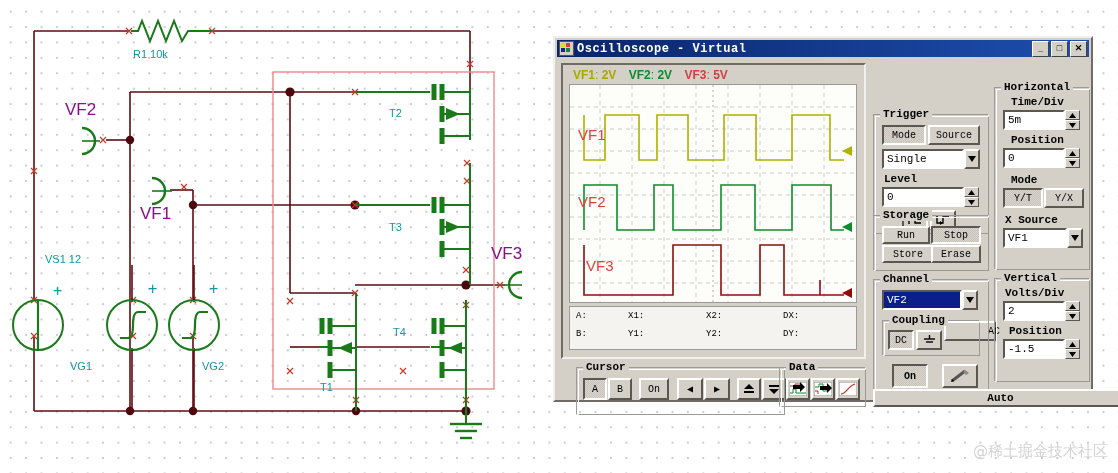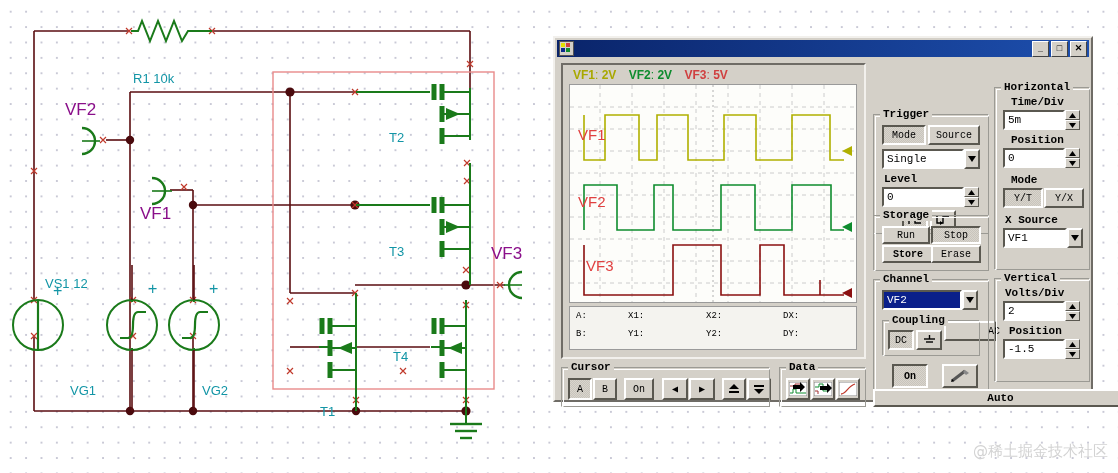--- a/index.html
+++ b/index.html
@@ -12,21 +12,21 @@
   
   #schematic{
     position:absolute;left:0;top:0;width:1118px;height:473px;
     background-color:#ffffff;
     background-image:radial-gradient(#c9c9d6 0.9px, transparent 1px);
     background-size:15.4px 15.4px;
     background-position:3px 4px;
   }
   #schematic svg{position:absolute;left:0;top:0;}
   .lbl{position:absolute;font-family:"Liberation Sans",sans-serif;white-space:nowrap;}
-  .lbl-cy{color:#1295a6;font-size:13px;margin-top:23px;}
+  .lbl-cy{color:#1295a6;font-size:11px;}
   .lbl-pu{color:#8a0f8a;font-size:17px;}
 
   
   #scope{
     position:absolute;left:553px;top:36px;width:540px;height:366px;
     background:#d4d0c8;
     border:2px solid;
     border-color:#f2f0ec #6f6c66 #6f6c66 #f2f0ec;
     box-sizing:border-box;
     font-family:"Liberation Mono",monospace;
@@ -311,20 +311,21 @@
 
 <div id="scope">
 
   <div id="titlebar">
     <div id="titleicon">
       <i style="left:1px;top:1px;width:4px;height:4px;background:#e0e000;"></i>
       <i style="left:6px;top:1px;width:4px;height:4px;background:#d04040;"></i>
       <i style="left:1px;top:6px;width:4px;height:4px;background:#0a2a8a;"></i>
       <i style="left:6px;top:6px;width:4px;height:4px;background:#0e8c2e;"></i>
     </div>
+    <span id="titletext">Oscilloscope - Virtual</span>
     <div id="wbtns">
       <div class="wbtn">_</div>
       <div class="wbtn">□</div>
       <div class="wbtn">✕</div>
     </div>
   </div>
 
   <div id="scopebody">
 
     <div id="displaywrap">
@@ -399,21 +400,21 @@
         </div>
         <div class="ro-row" style="top:22px;">
           <span class="ro-cell" style="left:6px;">B:</span>
           <span class="ro-cell" style="left:58px;">Y1:</span>
           <span class="ro-cell" style="left:136px;">Y2:</span>
           <span class="ro-cell" style="left:213px;">DY:</span>
         </div>
       </div>
     </div>
 
-    <div class="grp" style="left:4px;top:308px;width:209px;height:40px;">
+    <div class="grp" style="left:19px;top:308px;width:209px;height:48px;">
       <span class="grp-t">Cursor</span>
       <div class="btn sel" style="left:6px;top:10px;width:24px;height:22px;">A</div>
       <div class="btn" style="left:31px;top:10px;width:24px;height:22px;">B</div>
       <div class="btn" style="left:62px;top:10px;width:30px;height:22px;">On</div>
       <div class="btn" style="left:100px;top:10px;width:26px;height:22px;">◀</div>
       <div class="btn" style="left:127px;top:10px;width:26px;height:22px;">▶</div>
       <div class="btn" style="left:160px;top:10px;width:24px;height:22px;">
         <svg width="12" height="12">
             <polygon points="6,1 11,6 1,6" fill="#000"></polygon>
             <rect x="1" y="8" width="10" height="2" fill="#000"></rect>
@@ -488,21 +489,21 @@
           <polyline points="1,2 1,9 7,9 7,3 13,3" fill="none" stroke="#000" stroke-width="1.4"></polyline>
           <polygon points="4,7 7,9 4,11" fill="#000"></polygon>
         </svg>
       </div>
     </div>
 
     <div class="grp" style="left:316px;top:156px;width:116px;height:56px;">
       <span class="grp-t">Storage</span>
       <div class="btn" style="left:8px;top:10px;width:48px;height:18px;">Run</div>
       <div class="btn sel" style="left:57px;top:10px;width:50px;height:18px;">Stop</div>
-      <div class="btn" style="left:8px;top:29px;width:52px;height:18px;font-weight:bold;">Store</div>
+      <div class="btn" style="left:8px;top:29px;width:52px;height:18px;">Store</div>
       <div class="btn" style="left:57px;top:29px;width:50px;height:18px;">Erase</div>
     </div>
 
     <div class="grp" style="left:316px;top:220px;width:116px;height:122px;">
       <span class="grp-t">Channel</span>
       <div class="fld hl" style="left:8px;top:10px;width:80px;height:20px;">VF2</div>
       <div class="ddbtn" style="left:88px;top:10px;height:20px;">
         <svg width="8" height="6">
             <polygon points="0,0 8,0 4,6" fill="#000"></polygon>
           </svg>

